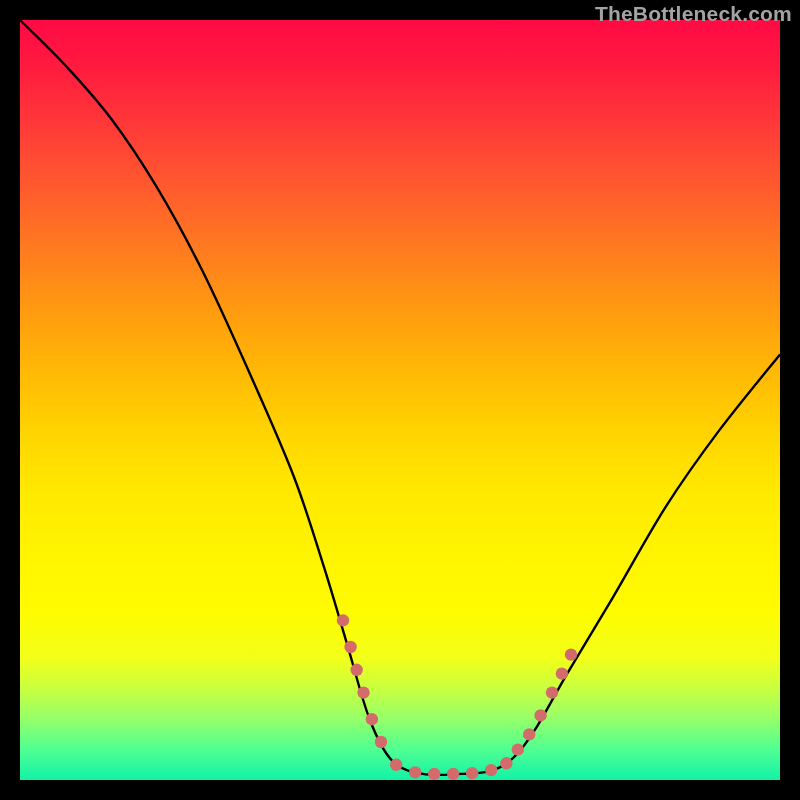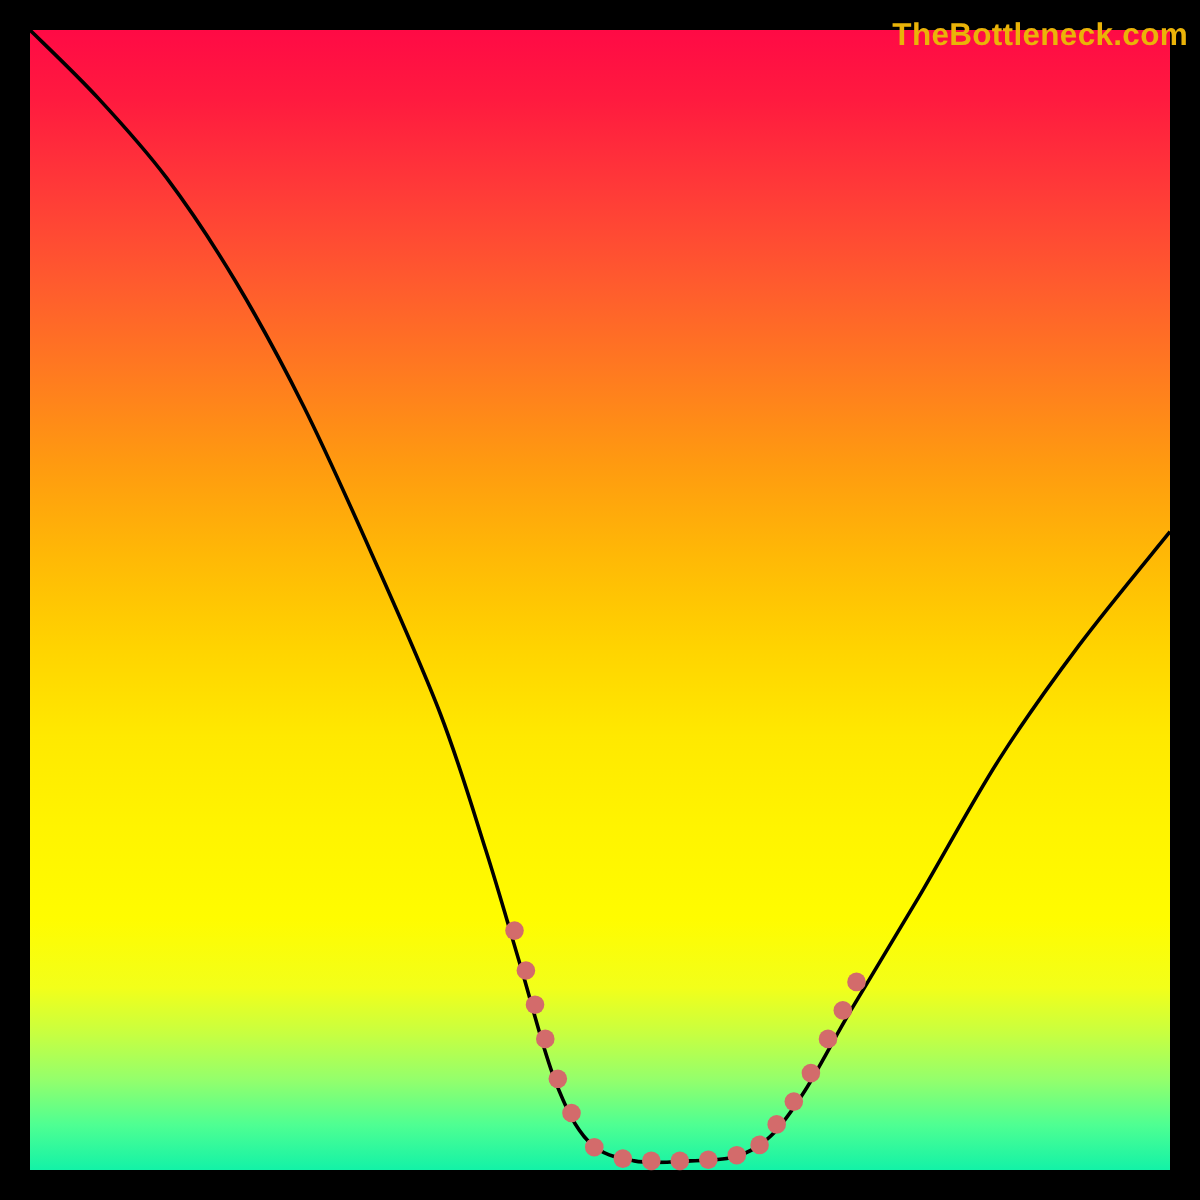--- a/index.html
+++ b/index.html
@@ -29,26 +29,26 @@
       #fff400 70%,
       #fffc00 78%,
       #f2ff1a 84%,
       #c8ff40 88%,
       #95ff6b 92%,
       #4fff92 96%,
       #13f2a7 100%);
   }
   .watermark {
     position: absolute;
-    top: 12px;
+    top: 2px;
     right: 8px;
     font-family: Arial, Helvetica, sans-serif;
     font-size: 21px;
     font-weight: 600;
-    color: #eab308;
+    color: #a3a3a3;
     letter-spacing: 0.2px;
     z-index: 10;
   }
   svg.curve {
     position: absolute;
     left: 0; top: 0;
     width: 760px; height: 760px;
     overflow: visible;
   }
   .curve-path {

